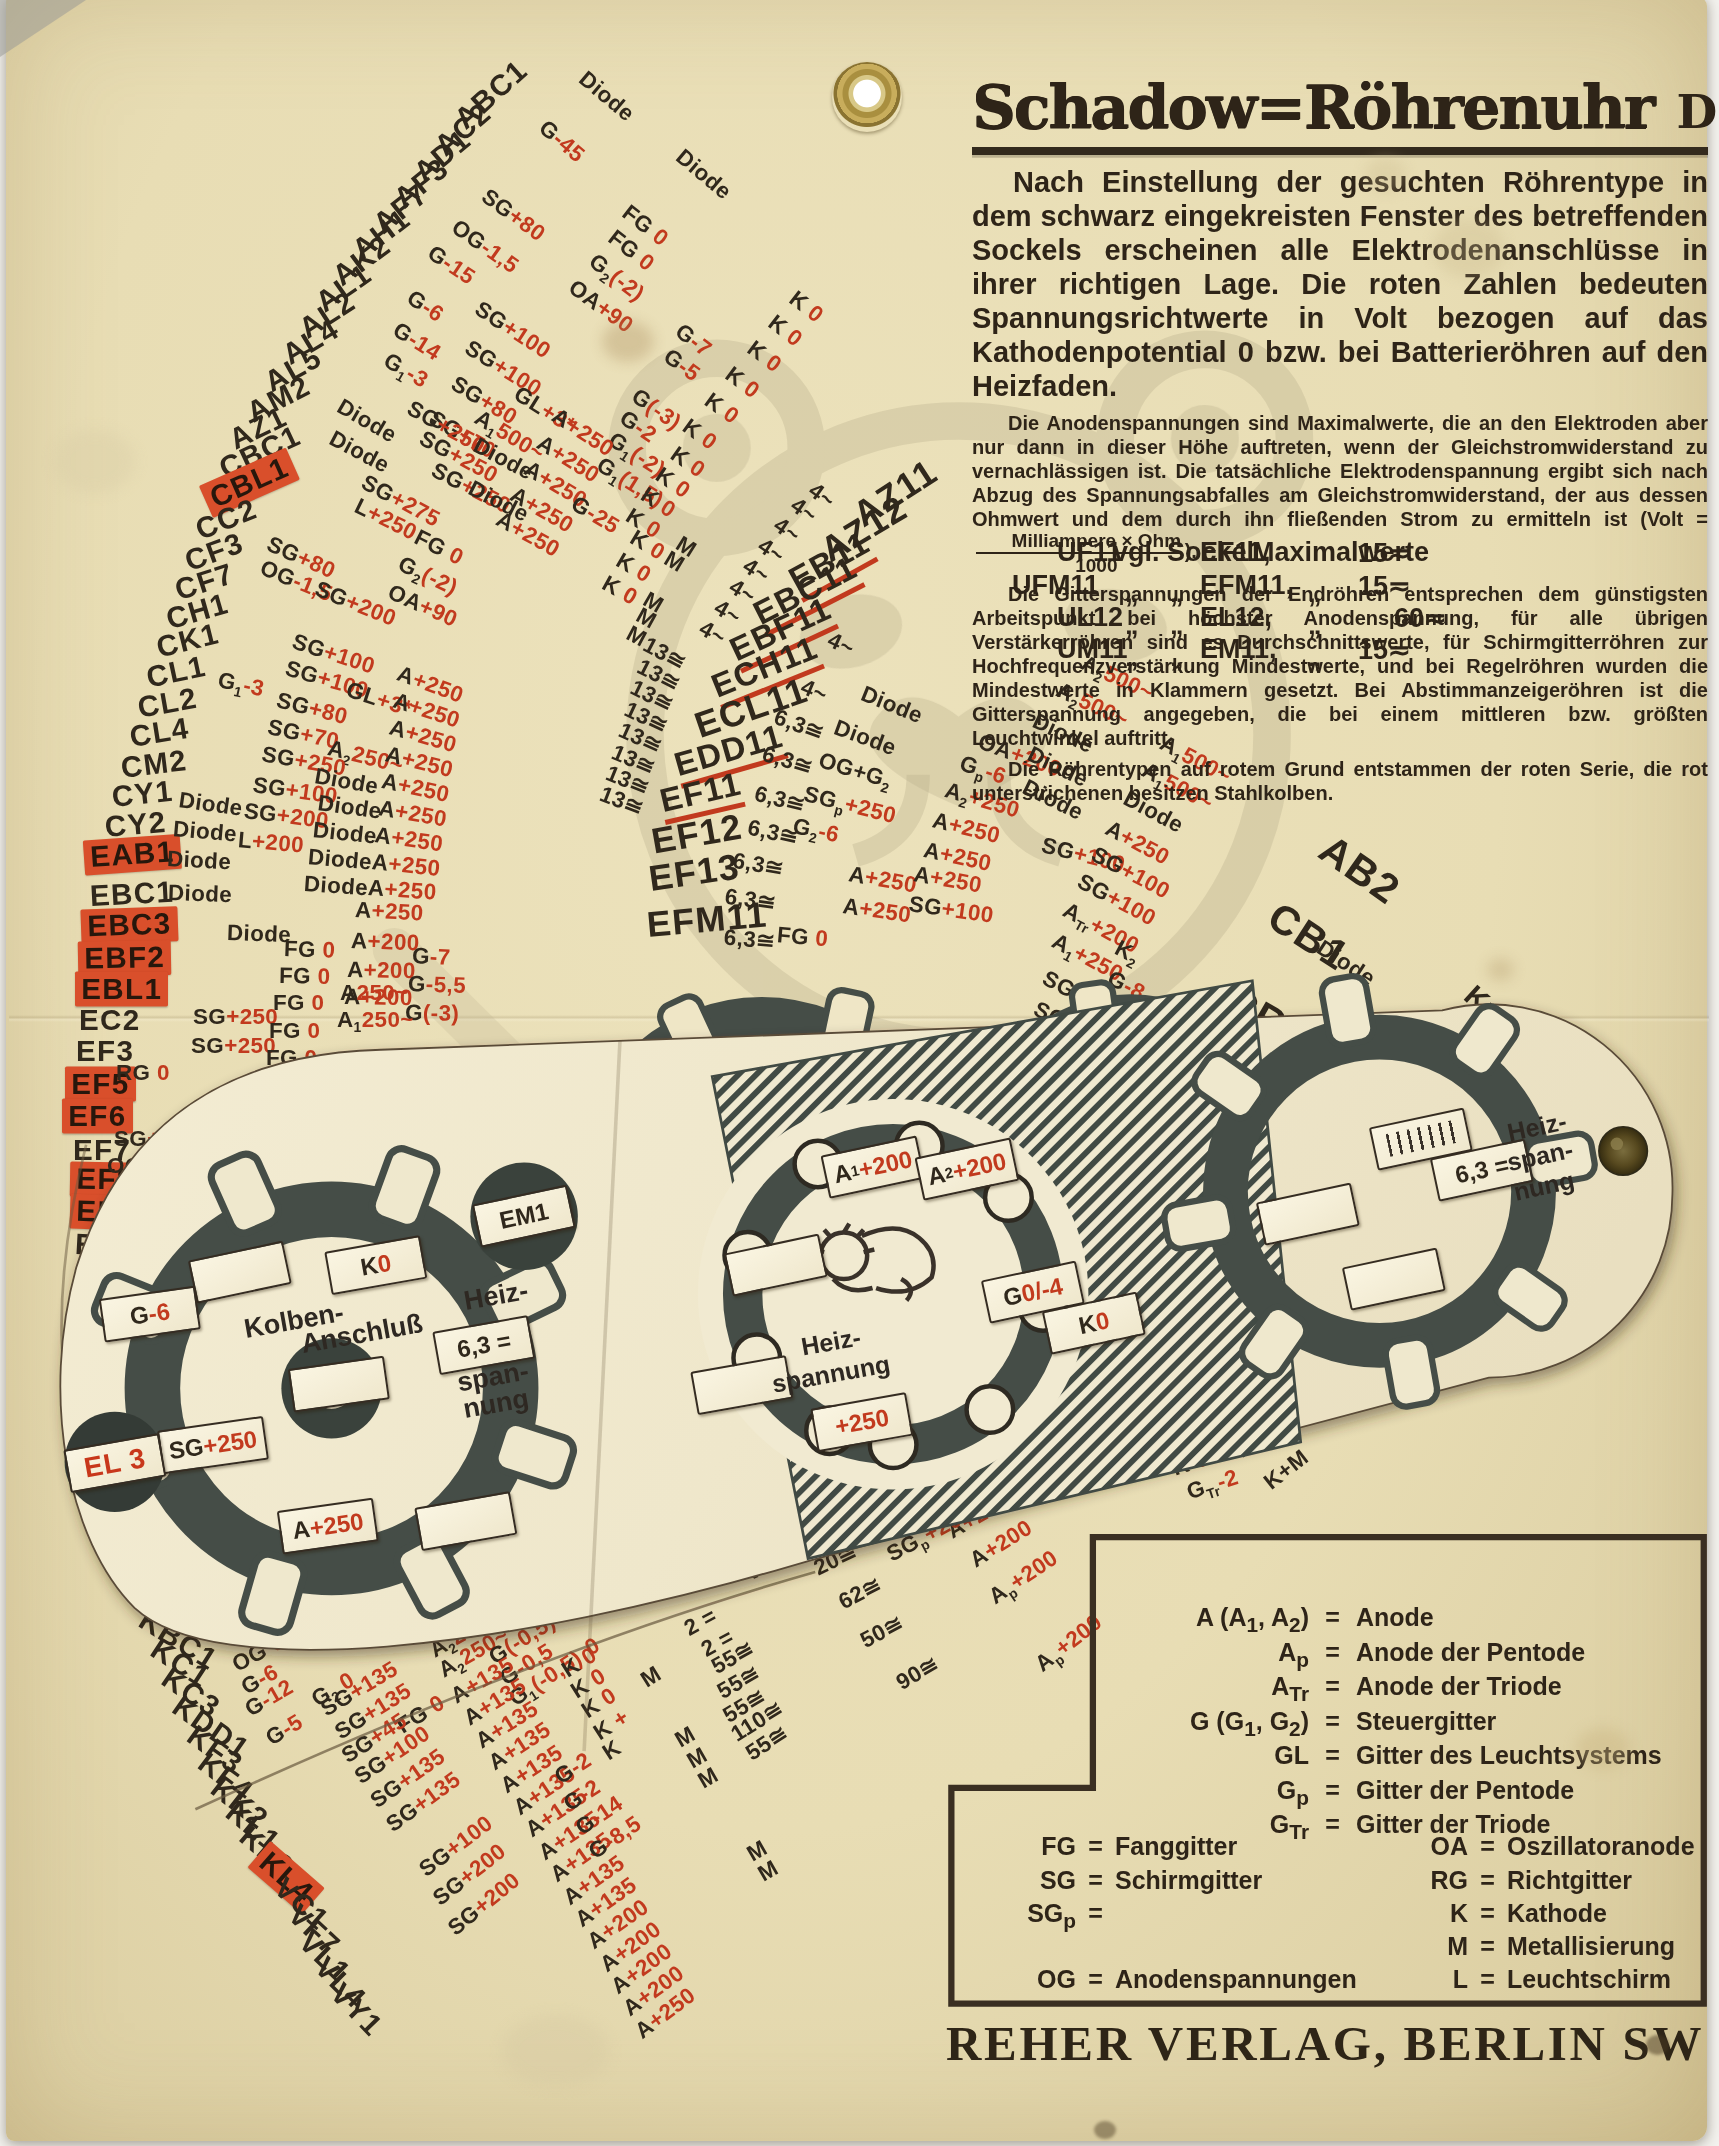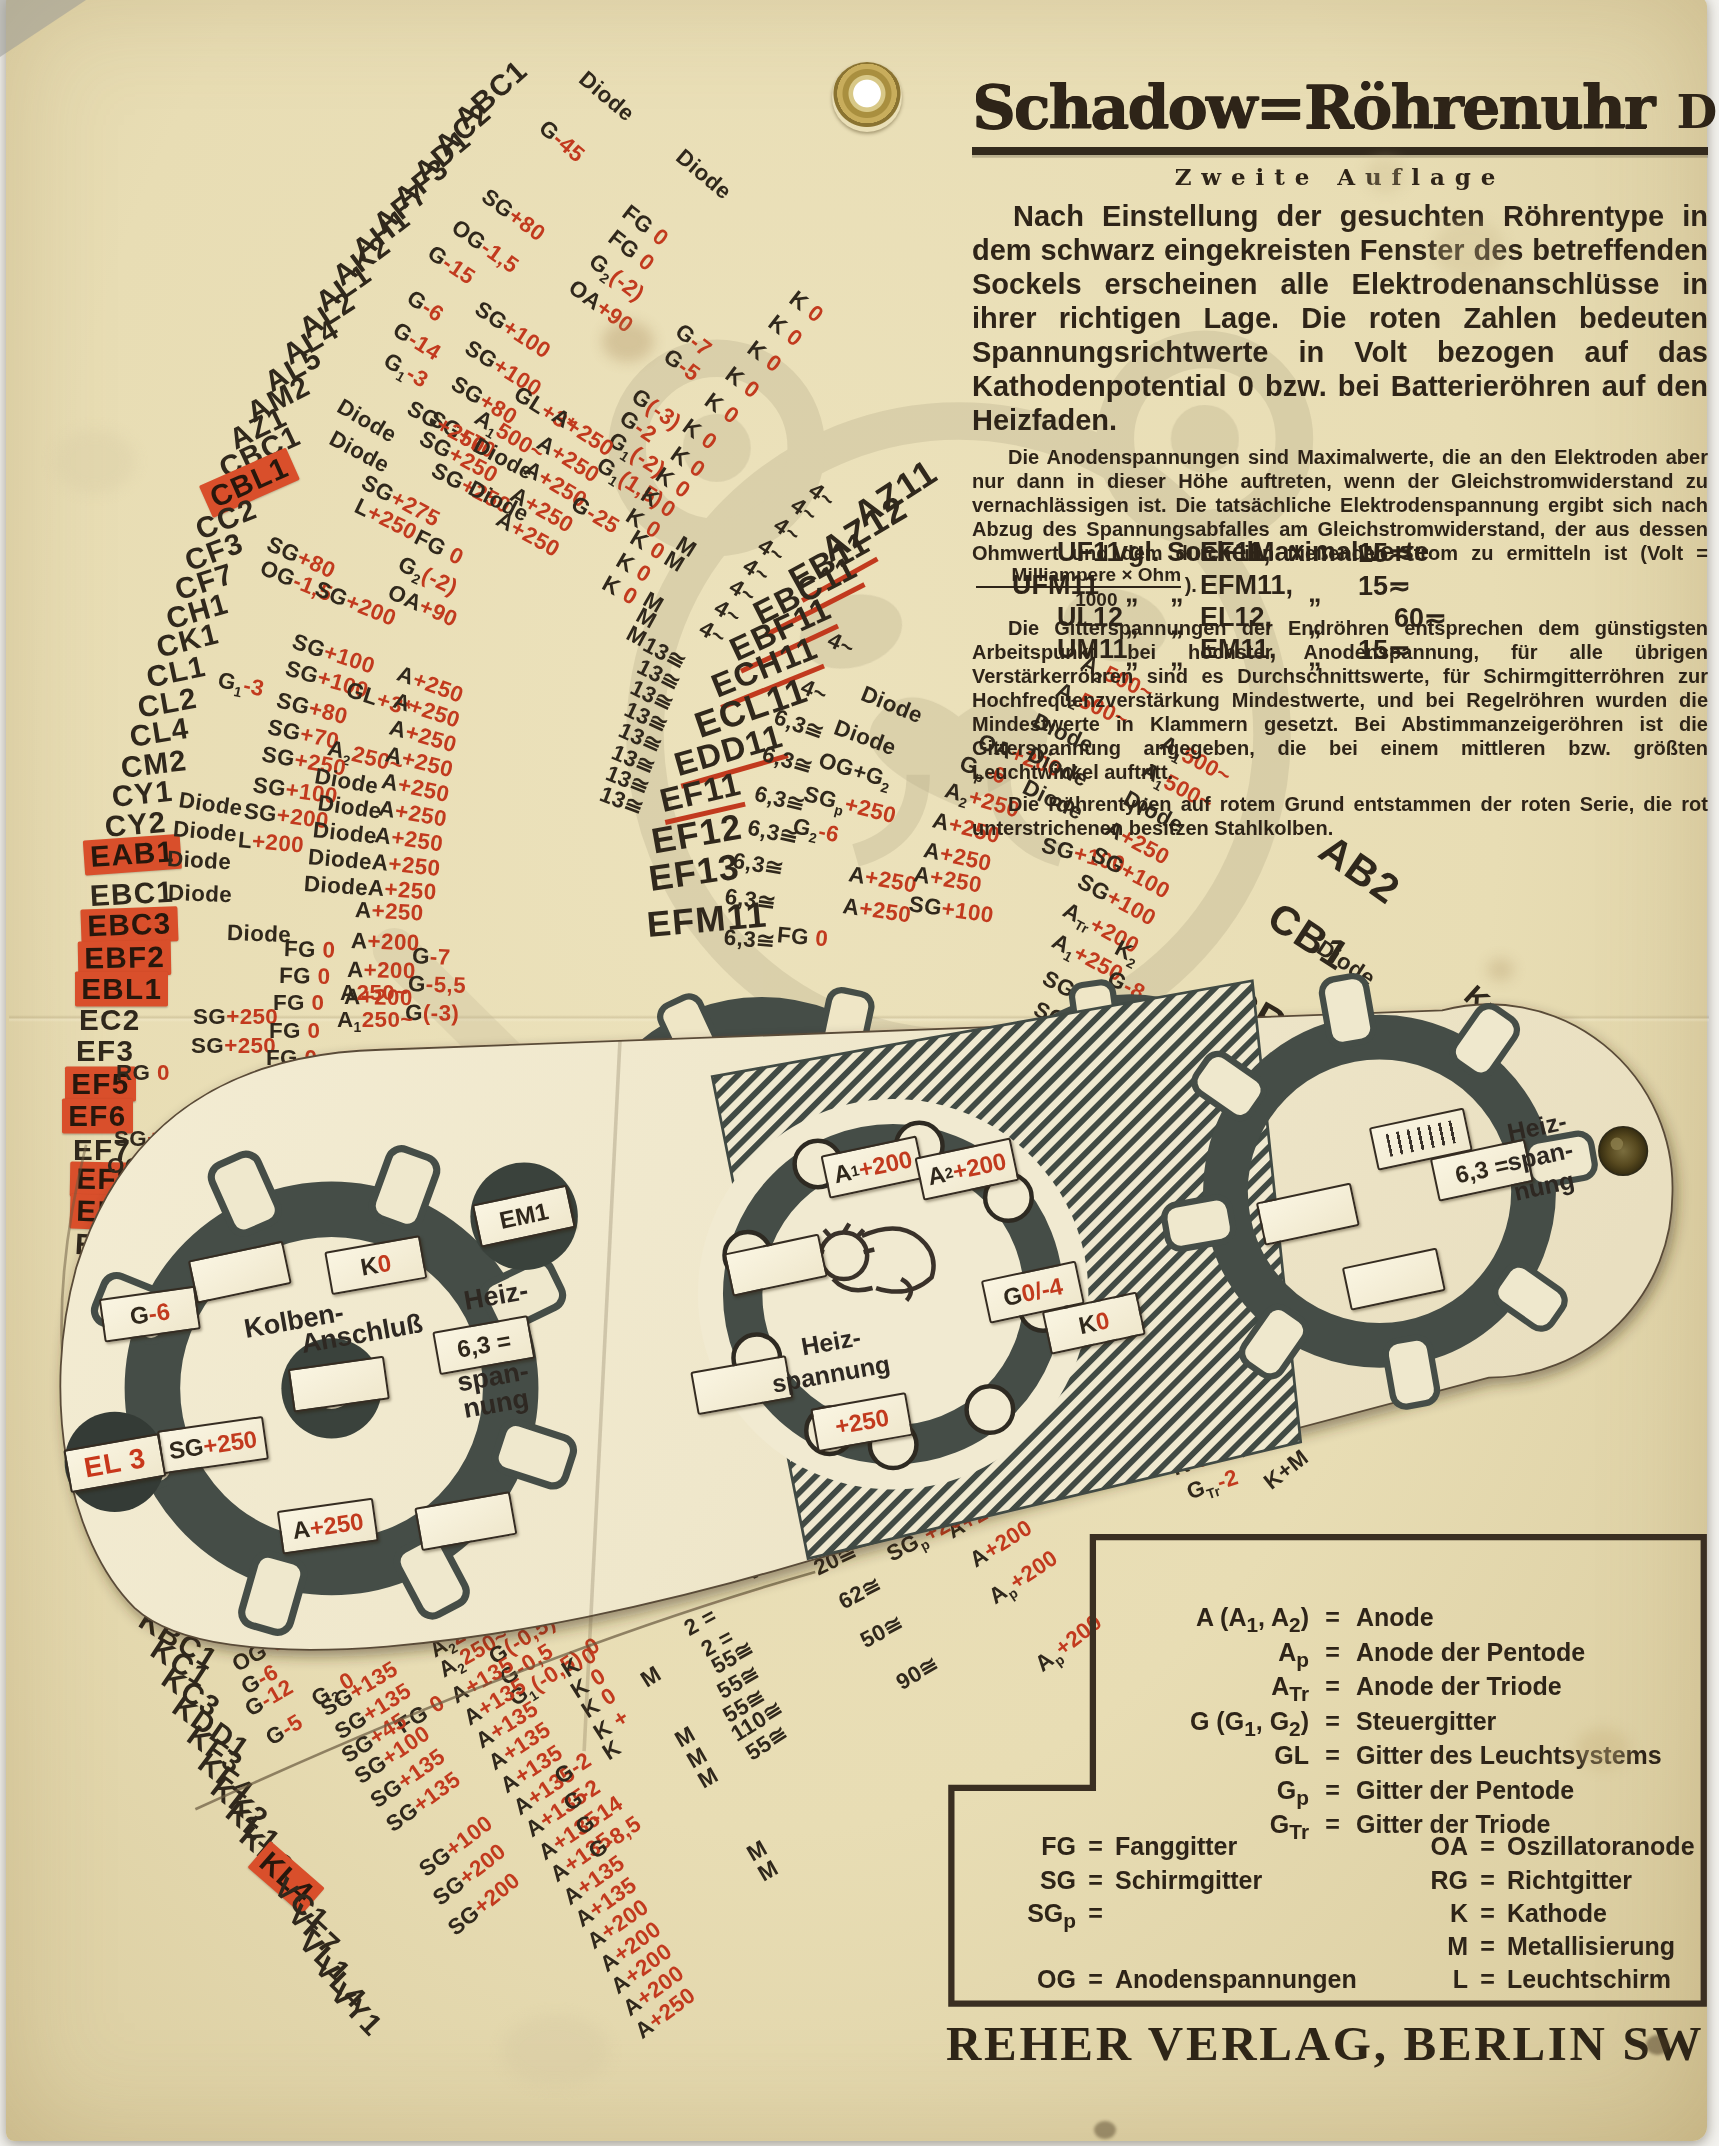--- a/index.html
+++ b/index.html
@@ -431,21 +431,20 @@
       <div class="fi k-v" style="left: 605px; top: 1755px; transform: translate(0px, -50%) rotate(-33deg);">K</div>
       <div class="fi k-v" style="left: 643px; top: 1682px; transform: translate(0px, -50%) rotate(-32deg);">M</div>
     </div>
 
   <div class="header">
     <div class="title-row">
       <span class="title-main">Schadow=Röhrenuhr</span>
       <span class="title-drgm">DRGM 1425203</span>
     </div>
     <div class="rule"></div>
-    <div class="edition">Zweite Auflage</div>
     <p class="p1">Nach Einstellung der gesuchten Röhrentype in dem schwarz eingekreisten Fenster des betreffenden Sockels erscheinen alle Elektrodenanschlüsse in ihrer richtigen Lage.  Die roten Zahlen bedeuten Spannungsrichtwerte in Volt bezogen auf das Kathodenpotential 0 bzw. bei Batterieröhren auf den Heizfaden.</p>
     <p class="p2"><span>Die Anodenspannungen sind Maximalwerte, die an den Elektroden aber nur dann in dieser Höhe auftreten, wenn der Gleichstromwiderstand zu vernachlässigen ist.  Die tatsächliche Elektrodenspannung ergibt sich nach Abzug des Spannungsabfalles am Gleichstromwiderstand, der aus dessen Ohmwert und dem durch ihn fließenden Strom zu ermitteln ist (Volt =</span>
       <span class="frac"><span class="fn">Milliampere × Ohm</span><span class="fbar"></span><span class="fd">1000</span></span><span>).</span>
     </p>
     <p class="p3">Die Gitterspannungen der Endröhren entsprechen dem günstigsten Arbeitspunkt bei höchster Anodenspannung, für alle übrigen Verstärkerröhren sind es Durchschnittswerte, für Schirmgitterröhren zur Hochfrequenzverstärkung Mindestwerte, und bei Regelröhren wurden die Mindestwerte in Klammern gesetzt.  Bei Abstimmanzeigeröhren ist die Gitterspannung angegeben, die bei einem mittleren bzw. größten Leuchtwinkel auftritt.</p>
     <p class="p4">Die Röhrentypen auf rotem Grund entstammen der roten Serie, die rot unterstrichenen besitzen Stahlkolben.</p>
   </div>
   <div id="equiv">
       <div class="eq" style="left: 1057px; top: 537px;">UF11</div>
       <div class="eq" style="left: 1113px; top: 537px;">vgl. Sockel</div>

